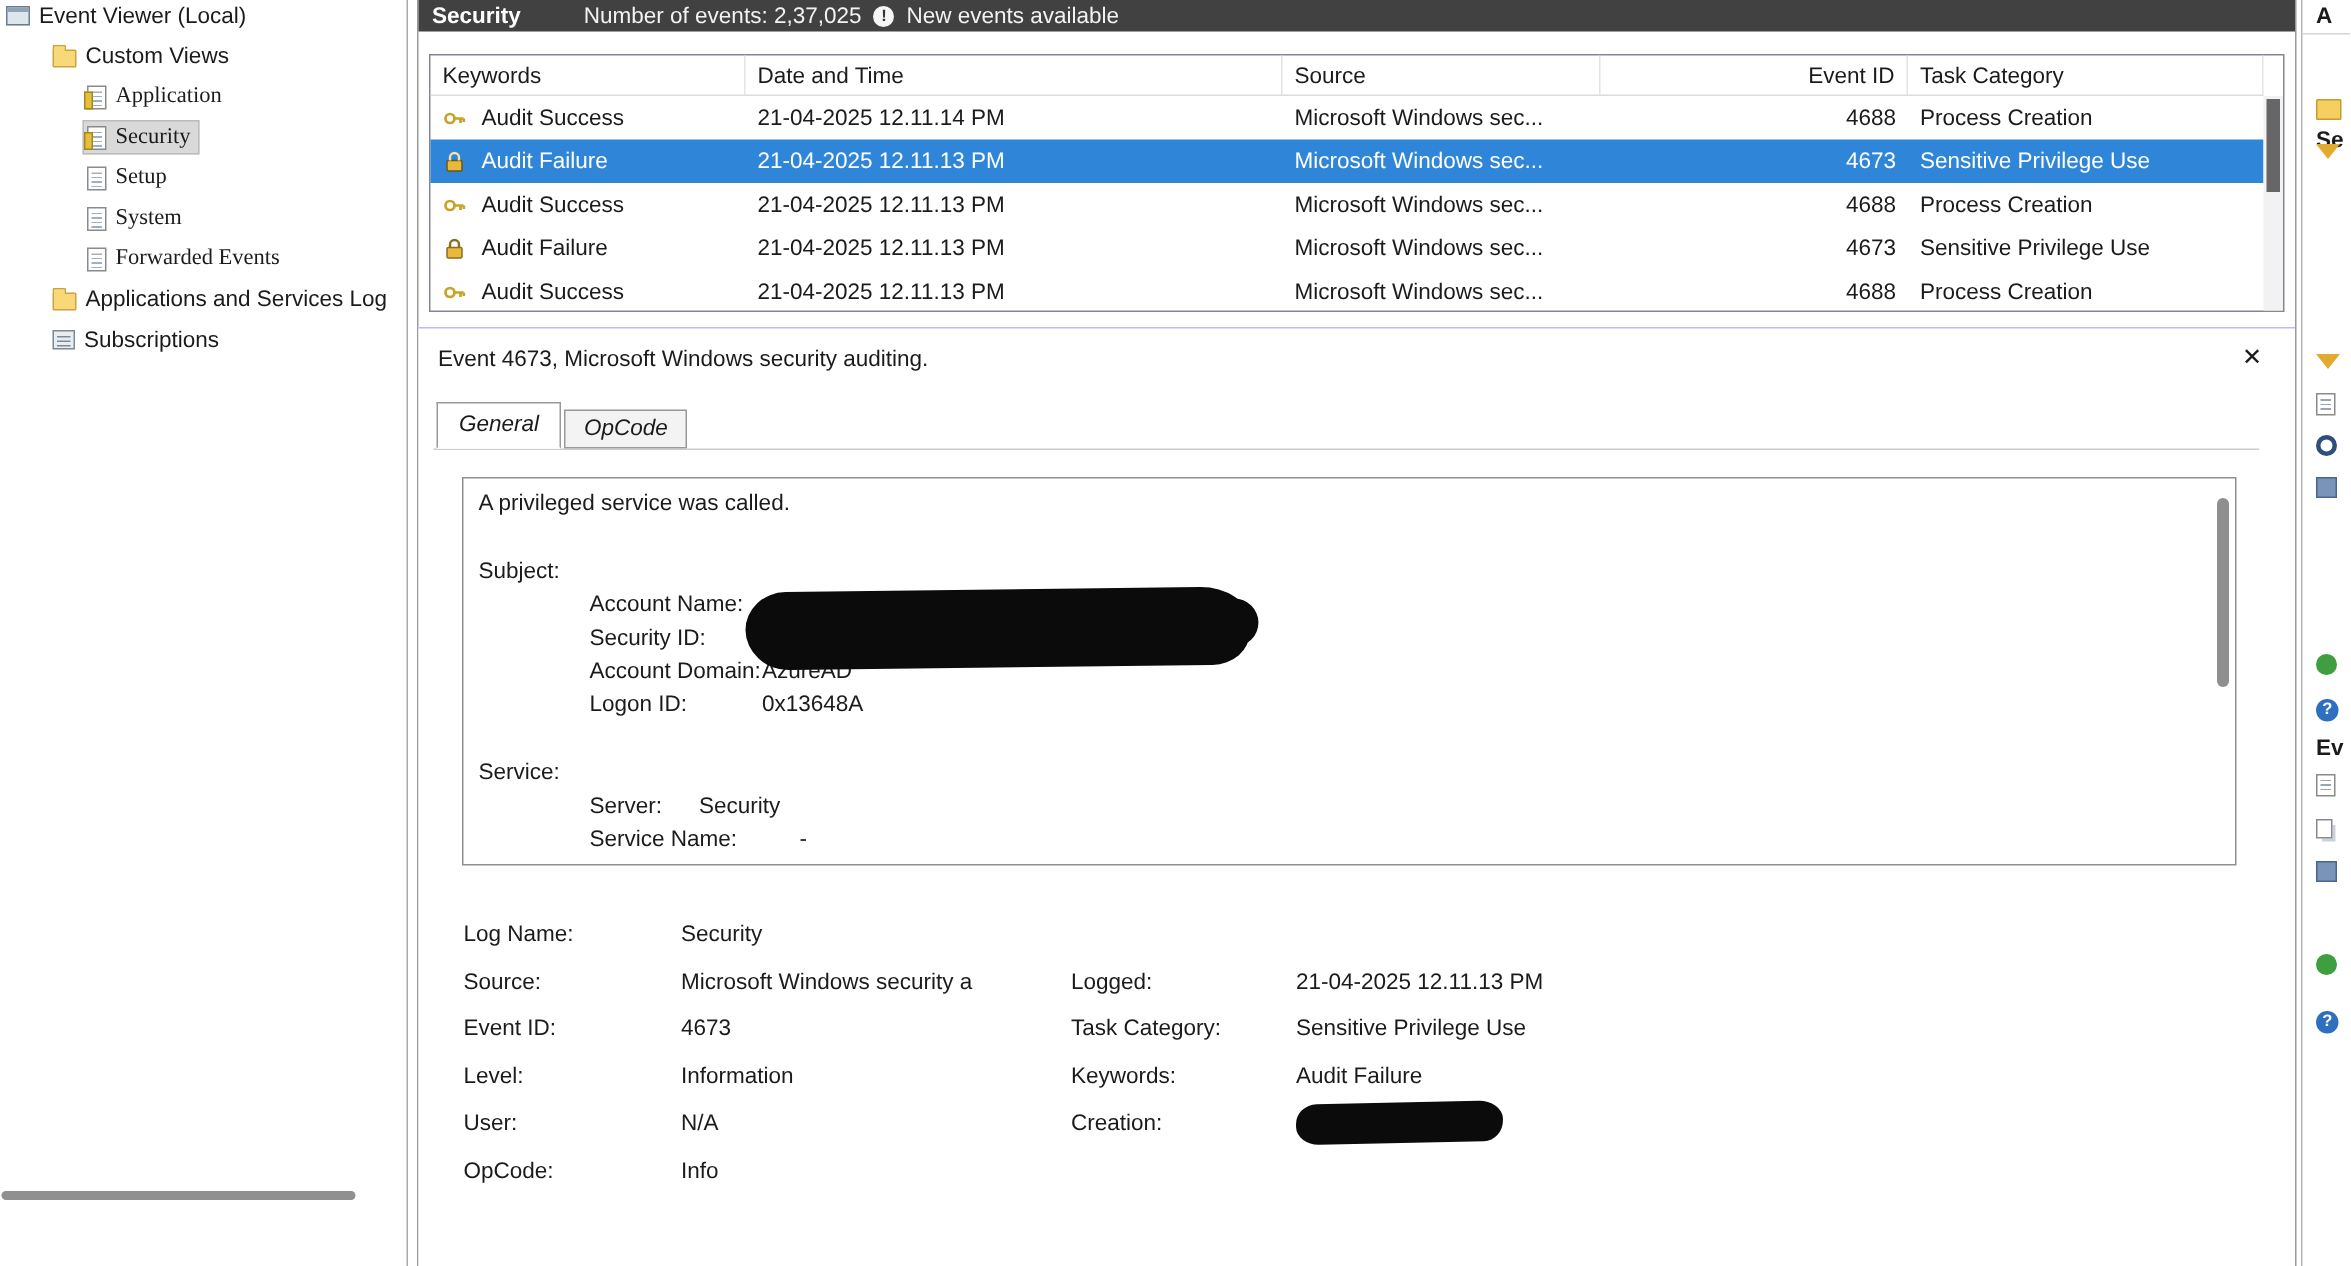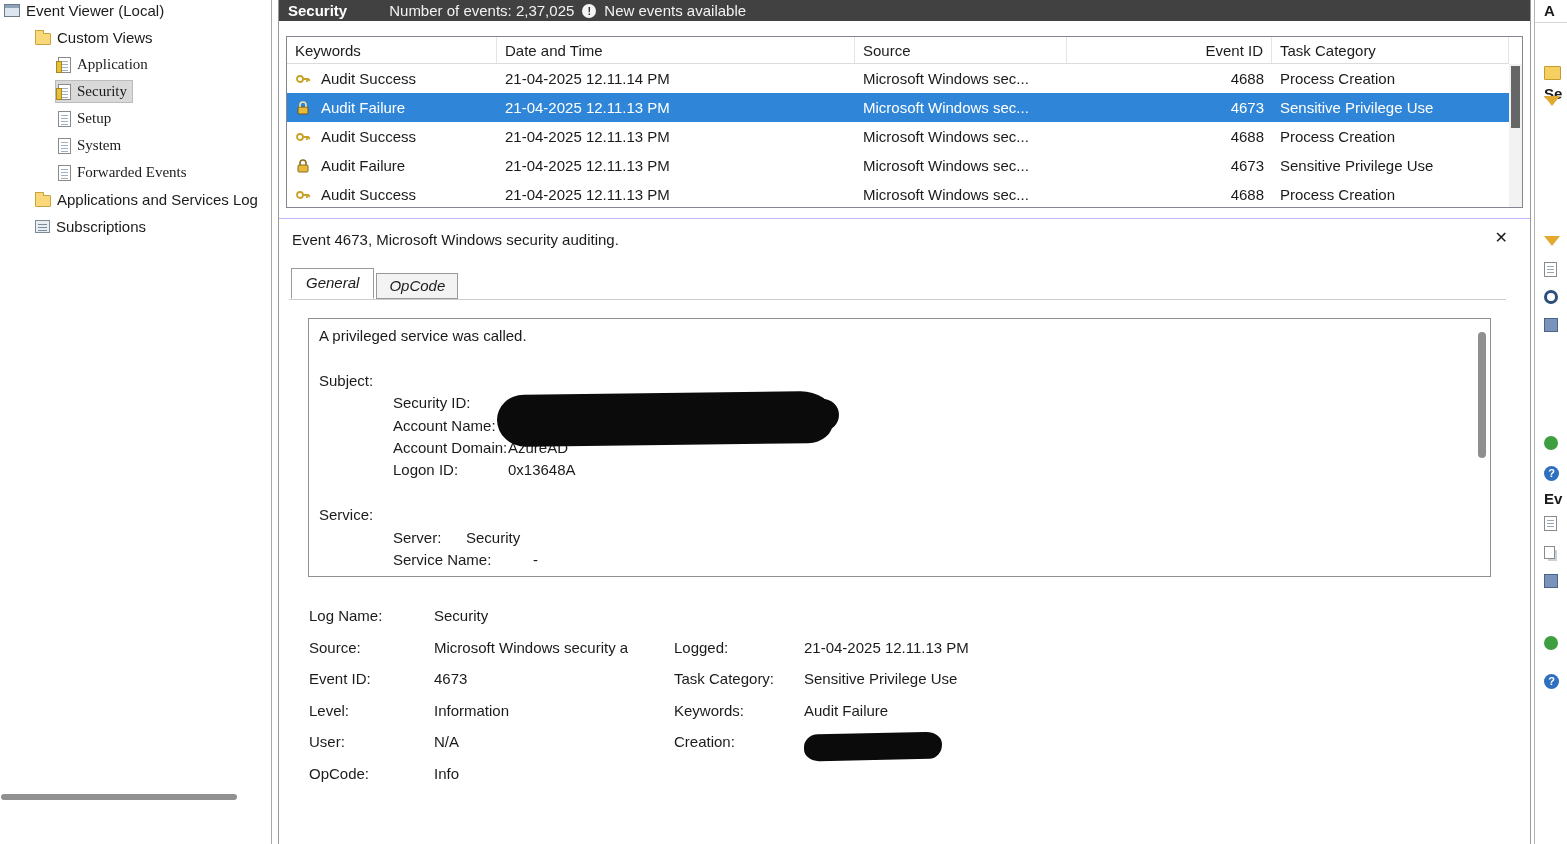--- a/index.html
+++ b/index.html
@@ -84,21 +84,21 @@
 
   .blob { background:#0b0b0b; }
   .blob-a { position:absolute; left:188px; top:74px; width:336px; height:52px;
     border-radius:28px 34px 26px 30px / 26px 24px 22px 28px; transform:rotate(-0.7deg); }
   .blob-a::before { content:""; position:absolute; right:-6px; top:8px; width:70px; height:32px;
     background:#0b0b0b; border-radius:18px; }
   .blob-b { width:138px; height:27px; border-radius:14px 16px 13px 15px / 13px 12px 14px 12px;
     transform:rotate(-1.2deg); }
 
   .props { position:absolute; left:30px; top:388px; right:70px; }
-  .prow { display:flex; height:31.5px; align-items:flex-start; }
+  .prow { display:flex; height:31.5px; align-items:center;gap:20px; }
   .plabel1 { width:125px; } .pvalue1 { width:240px; white-space:nowrap; overflow:hidden; }
   .plabel2 { width:130px; } .pvalue2 { flex:1; display:flex; align-items:center; }
 
   
   .actions { position:absolute; left:1534px; top:0; width:33px; height:844px;
     background:#fff; border-left:1px solid #b5b5b5; overflow:hidden; }
   .actions-title { position:absolute; left:9px; top:2px; font-weight:bold; }
   .actions-sep { position:absolute; left:0; right:0; top:22px; border-top:1px solid #d6d6d6; }
   .asec { position:absolute; left:9px; font-weight:bold; white-space:nowrap; }
   .ai { position:absolute; left:9px; width:17px; height:14px; }
@@ -284,22 +284,22 @@
       <div class="tabs">
         <div class="tab active">General</div>
         <div class="tab">OpCode</div>
       </div>
       <div class="tabline"></div>
 
       <div class="msgbox">
         <div class="msg-line">A privileged service was called.</div>
         <div class="msg-line"></div>
         <div class="msg-line">Subject:</div>
+        <div class="msg-line"><span class="f-label">Account Name:</span><span></span></div>
         <div class="msg-line"><span class="f-label">Security ID:</span><span></span></div>
-        <div class="msg-line"><span class="f-label">Account Name:</span><span></span></div>
         <div class="msg-line"><span class="f-label">Account Domain:</span><span>AzureAD</span></div>
         <div class="msg-line"><span class="f-label">Logon ID:</span><span>0x13648A</span></div>
         <div class="msg-line"></div>
         <div class="msg-line">Service:</div>
         <div class="msg-line"><span class="f-label-server">Server:</span><span>Security</span></div>
         <div class="msg-line"><span class="f-label-svcname">Service Name:</span><span>-</span></div>
         <div class="blob blob-a"></div>
         <div class="msg-scroll"></div>
       </div>
 

